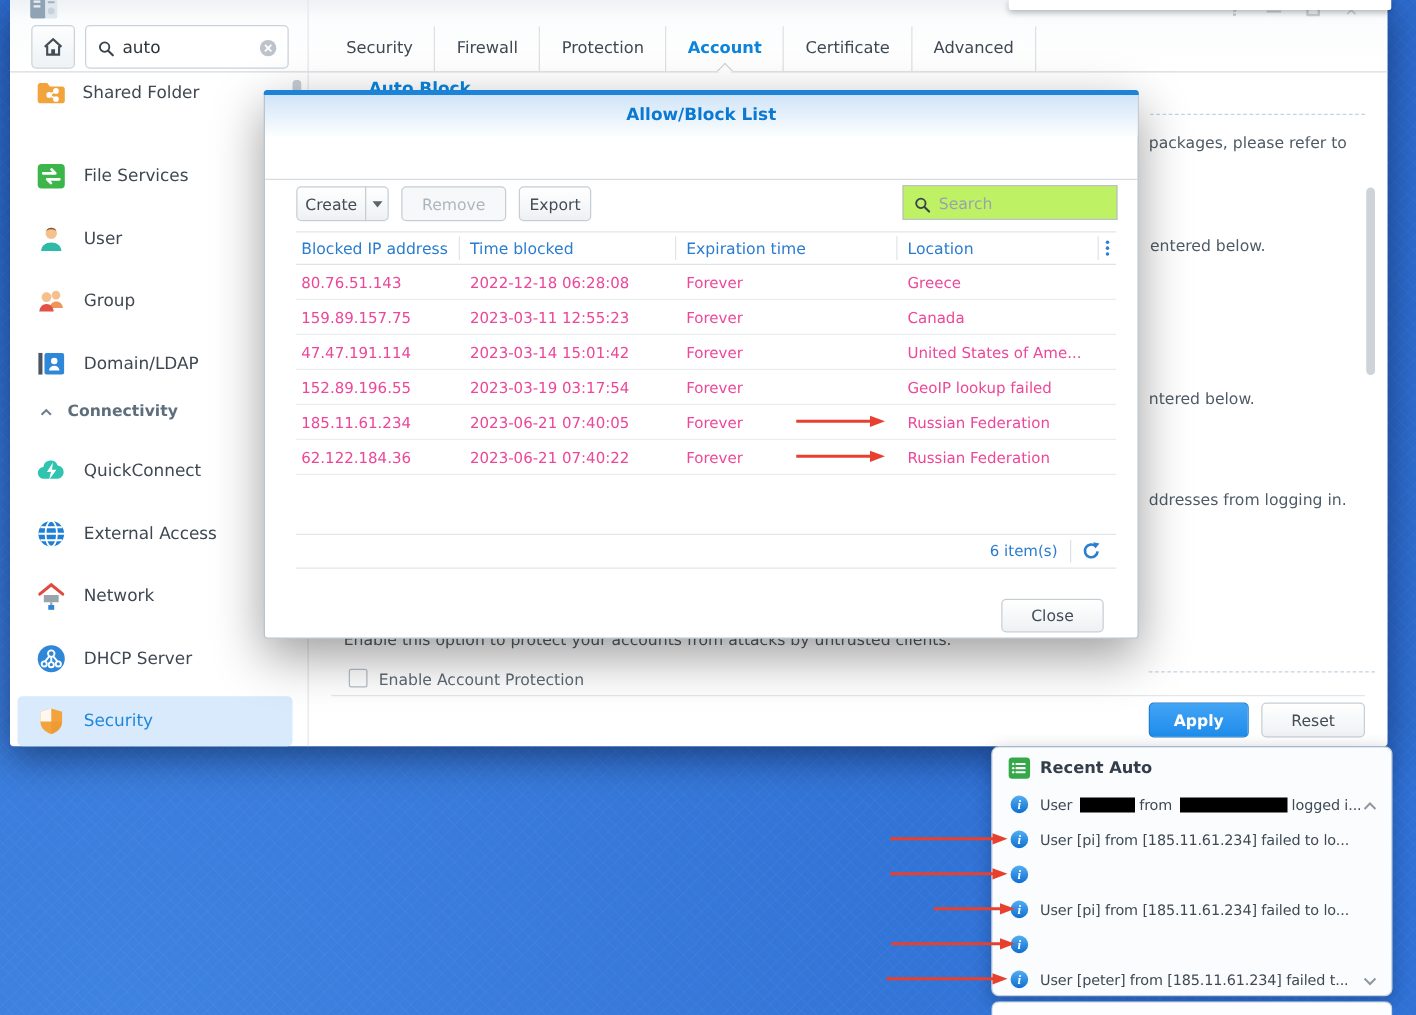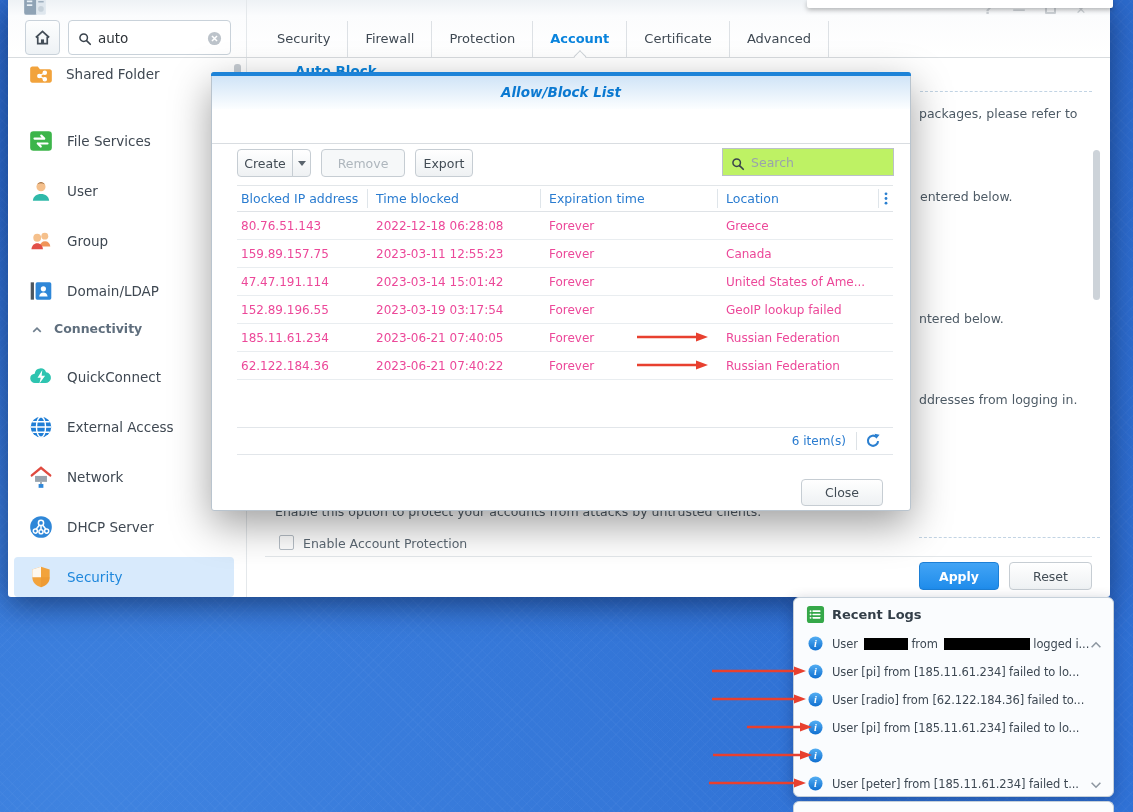--- a/index.html
+++ b/index.html
@@ -64,21 +64,21 @@
     background:linear-gradient(#ffffff,#eef1f3); font-size:12.5px; color:#424c55; cursor:pointer; font-family:inherit; }
   .btn-apply { position:absolute; left:911px; top:562px; width:80px; height:28px; background:linear-gradient(#42a4f5,#1f8ceb);
     border:1px solid #1c7fd6; color:#fff; font-weight:bold; }
   .btn-reset { position:absolute; left:1001px; top:562px; width:83px; height:28px; }
 
   
   .dlg { position:absolute; left:211px; top:72px; width:700px; height:439px; background:#fff; z-index:20;
     border:1px solid #b9c4ce; border-radius:3px; box-shadow:0 14px 40px rgba(0,0,0,.38); }
   .dlg-top { position:absolute; left:-1px; right:-1px; top:-1px; height:4px; background:#1d83d8; border-radius:3px 3px 0 0; }
   .dlg-head { position:absolute; left:0; right:0; top:3px; height:33px; background:linear-gradient(#d0e4f7,#fcfeff); }
-  .dlg-title { line-height:33px; text-align:center; font-size:13.5px; font-weight:bold; color:#0b79d1;font-style:italic; }
+  .dlg-title { line-height:33px; text-align:center; font-size:13.5px; font-weight:bold; color:#0b79d1; }
   .dlg-tabstrip { position:absolute; left:25px; top:40px; height:30px; display:flex; }
   .dlg-tab { padding:0 16px; line-height:30px; font-size:12.5px; color:#454f59; border-right:1px solid #dde1e5; position:relative; cursor:pointer; }
   .dlg-tab.active { color:#0c84da; font-weight:bold; }
   .dlg-tab.active::after { content:""; position:absolute; left:50%; bottom:-4px; width:8px; height:8px; background:#fff;
     border-left:1px solid #cdd2d7; border-top:1px solid #cdd2d7; transform:translateX(-50%) rotate(45deg); z-index:3; }
   .dlg-tabline { position:absolute; left:0; right:0; top:70px; border-top:1px solid #d9dde1; }
   .btn-create { position:absolute; left:25px; top:76px; width:56px; height:28px; border-radius:4px 0 0 4px; }
   .btn-create-arrow { position:absolute; left:80px; top:76px; width:19px; height:28px; border-radius:0 4px 4px 0; }
   .caret { width:0; height:0; border-left:4px solid transparent; border-right:4px solid transparent; border-top:5px solid #5a646d; }
   .btn-remove { position:absolute; left:109px; top:76px; width:84px; height:28px; color:#aeb6bd; background:#f6f8f9; cursor:default; }
@@ -394,21 +394,21 @@
       <svg width="19" height="19" viewBox="0 0 20 20">
           <rect x="1" y="1" width="18" height="18" rx="3" fill="#35a849"></rect>
           <path d="M7.5 6.5h7M7.5 10h7M7.5 13.5h7" stroke="#fff" stroke-width="1.7" stroke-linecap="round"></path>
           <g fill="#fff">
             <circle cx="4.8" cy="6.5" r="1"></circle>
             <circle cx="4.8" cy="10" r="1"></circle>
             <circle cx="4.8" cy="13.5" r="1"></circle>
           </g>
         </svg>
     </span>
-    <span class="logs-head-tx">Recent Logs</span>
+    <span class="logs-head-tx">Recent Auto</span>
     <div id="log-rows">
         <div class="log-row" style="top: 32px;">
           <span class="log-icon"><svg width="15" height="15" viewBox="0 0 16 16">
               <defs>
                 <linearGradient id="ig0" x1="0" y1="0" x2="0" y2="1">
                   <stop offset="0" stop-color="#53aef3"></stop>
                   <stop offset="1" stop-color="#0f6fd0"></stop>
                 </linearGradient>
               </defs>
               <circle cx="8" cy="8" r="7.5" fill="url(#ig0)"></circle>
@@ -436,21 +436,20 @@
           <span class="log-icon"><svg width="15" height="15" viewBox="0 0 16 16">
               <defs>
                 <linearGradient id="ig2" x1="0" y1="0" x2="0" y2="1">
                   <stop offset="0" stop-color="#53aef3"></stop>
                   <stop offset="1" stop-color="#0f6fd0"></stop>
                 </linearGradient>
               </defs>
               <circle cx="8" cy="8" r="7.5" fill="url(#ig2)"></circle>
               <text x="8" y="11.8" text-anchor="middle" font-family="Liberation Serif,serif" font-size="11" font-style="italic" font-weight="bold" fill="#fff">i</text>
             </svg></span>
-          <span class="log-text">User [radio] from [62.122.184.36] failed to...</span>
         </div>
         <div class="log-row" style="top: 116px;">
           <span class="log-icon"><svg width="15" height="15" viewBox="0 0 16 16">
               <defs>
                 <linearGradient id="ig3" x1="0" y1="0" x2="0" y2="1">
                   <stop offset="0" stop-color="#53aef3"></stop>
                   <stop offset="1" stop-color="#0f6fd0"></stop>
                 </linearGradient>
               </defs>
               <circle cx="8" cy="8" r="7.5" fill="url(#ig3)"></circle>

